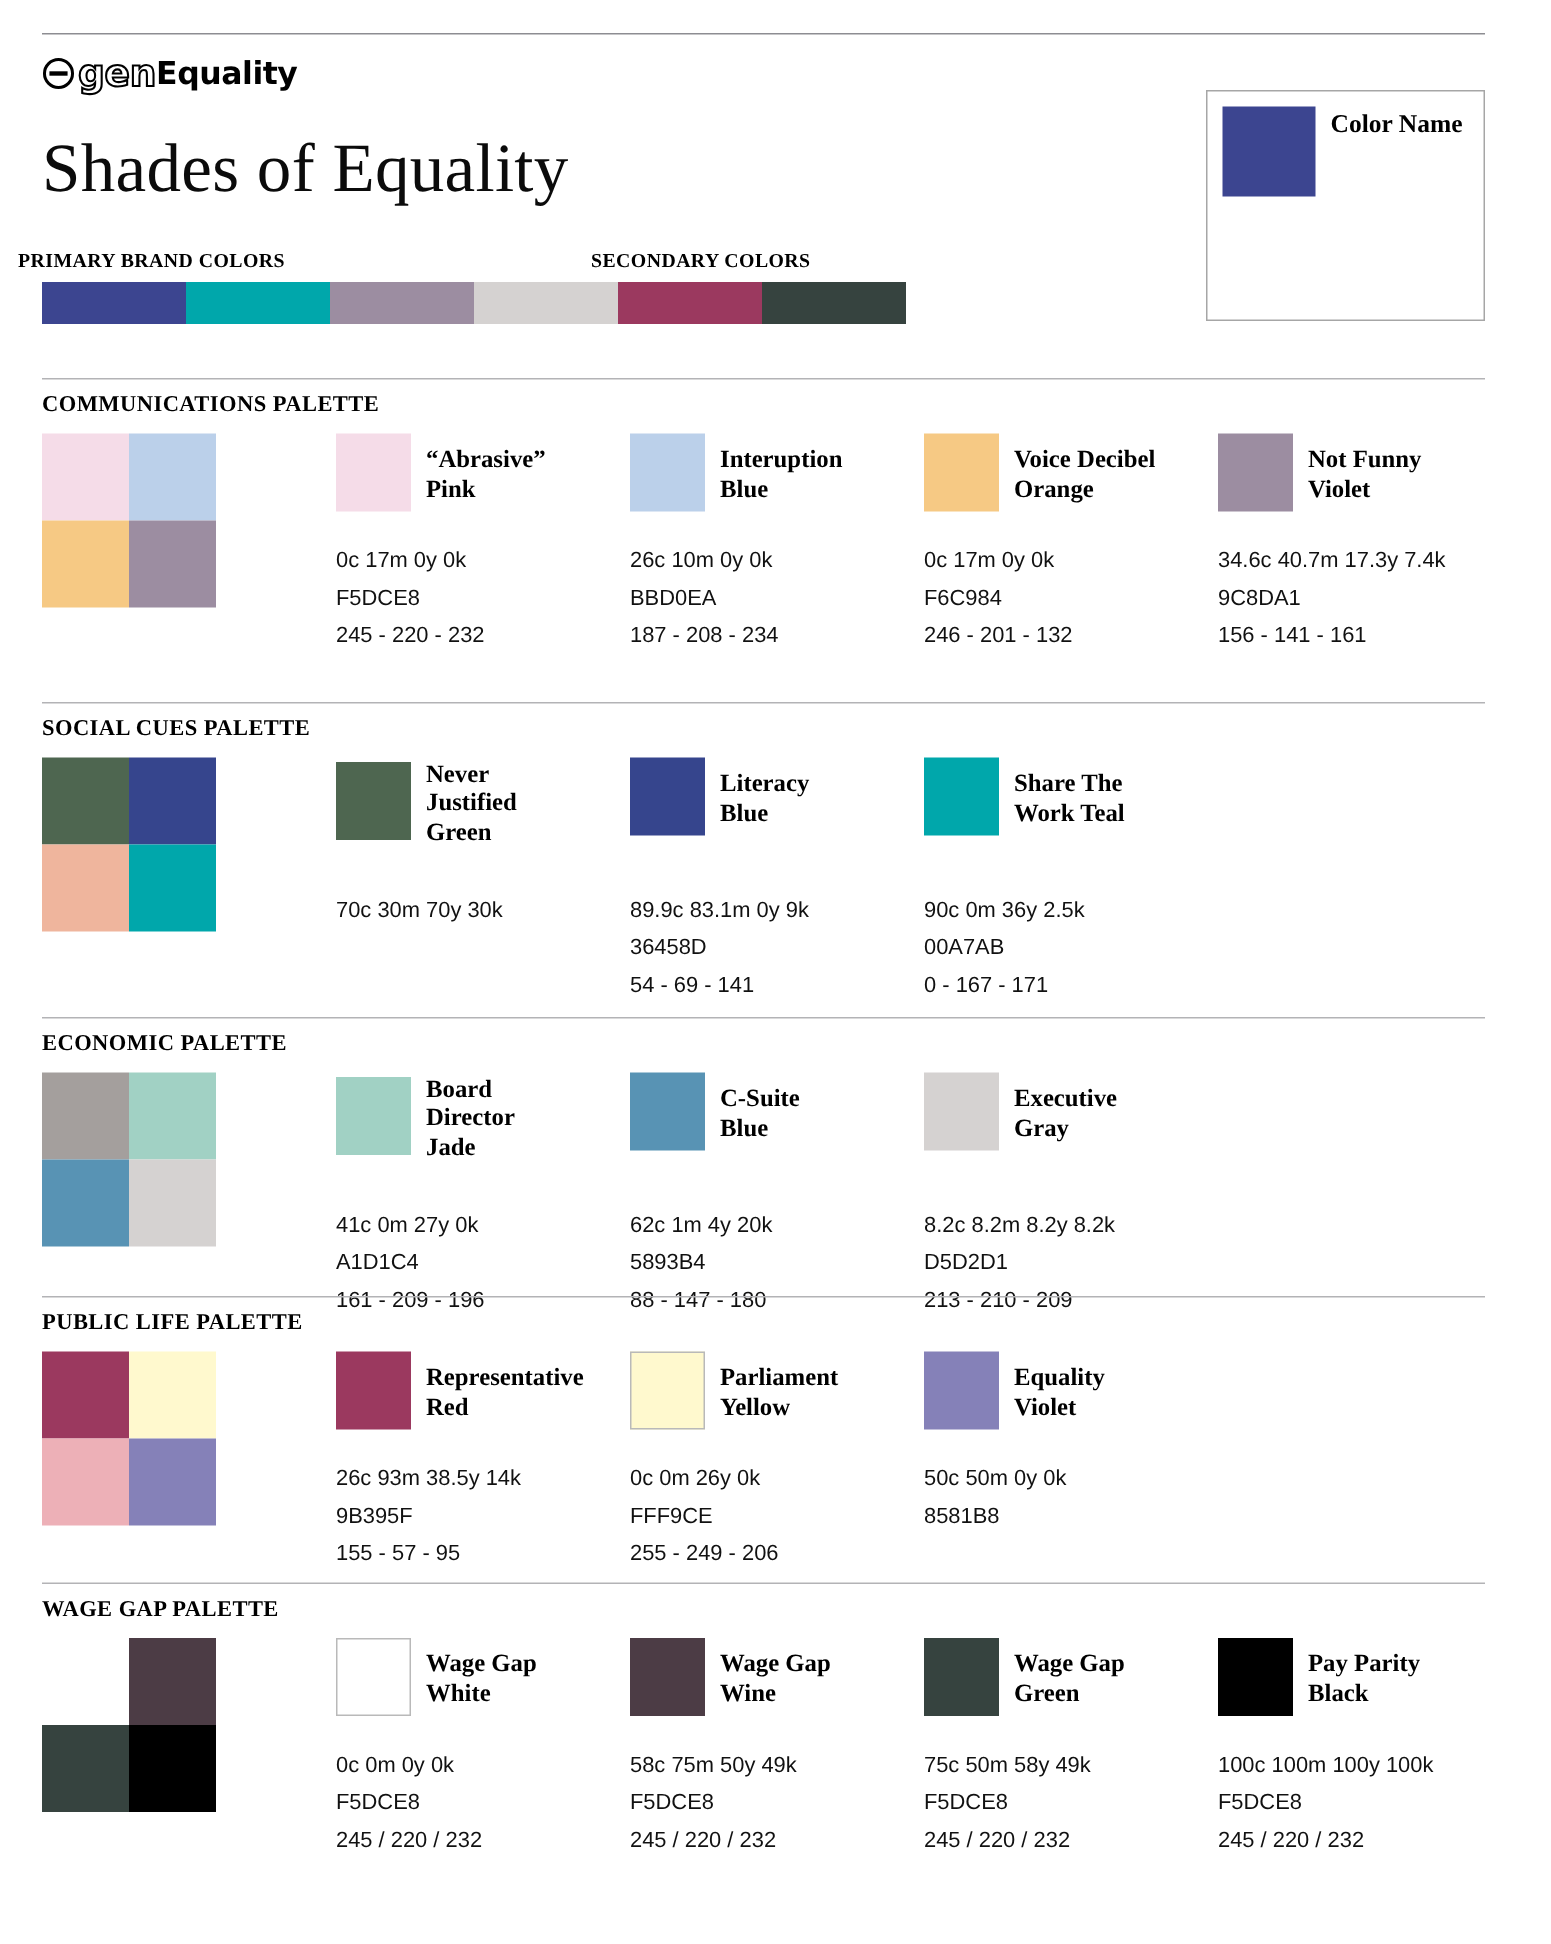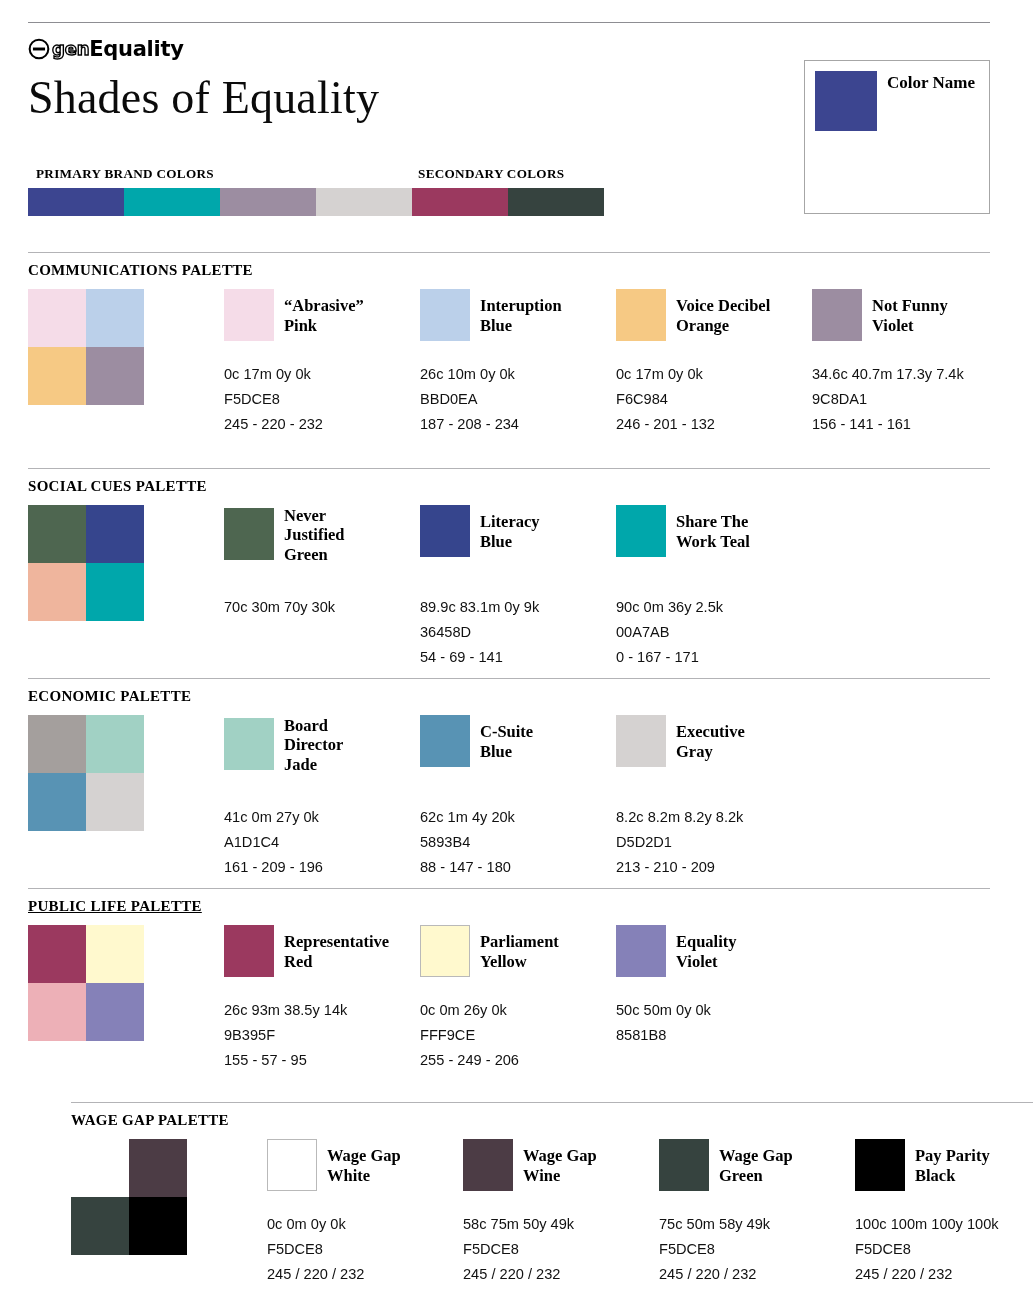--- a/index.html
+++ b/index.html
@@ -46,42 +46,42 @@
     height: 26px;
   }
   .logo-mark {
     width: 22px;
     height: 22px;
     flex: 0 0 22px;
     margin-right: 2px;
   }
   .logo-gen {
     font-family: "DejaVu Sans", sans-serif;
-    font-size: 18px;
+    font-size: 25px;
     font-weight: 700;
     letter-spacing: -0.2px;
     color: #ffffff;
     -webkit-text-stroke: 1.4px #000000;
     line-height: 22px;
   }
   .logo-equality {
     font-family: "DejaVu Sans", sans-serif;
     font-size: 21px;
     font-weight: 700;
     letter-spacing: -0.3px;
     color: #000000;
     line-height: 22px;
   }
   .page-title {
     font-family: "Liberation Serif", serif;
     font-size: 46px;
     font-weight: 400;
     letter-spacing: 0.2px;
     line-height: 1.05;
-    margin-top: 12px;
+    margin-top: 26px;
     color: #0b0b0b;
   }
 
   
   .legend {
     position: absolute;
     left: 804px;
     top: 60px;
     width: 186px;
     height: 154px;
@@ -113,21 +113,21 @@
   }
   .legend-lines div {
     font-size: 14.5px;
     line-height: 1.62;
     color: #101010;
   }
 
   
   .brand-labels {
     position: absolute;
-    left: 36px;
+    left: 12px;
     top: 166px;
     width: 600px;
     height: 16px;
     text-align: right;
   }
   .brand-label {
     position: absolute;
     top: 0;
     font-family: "Liberation Serif", serif;
     font-weight: 700;
@@ -428,21 +428,21 @@
               </div>
               <div class="entry-values">
                 <div>8.2c 8.2m 8.2y 8.2k</div>
                 <div>D5D2D1</div>
                 <div>213 - 210 - 209</div>
               </div>
             </div>
           </div>
         </div>
       </div>
-      <div class="section" style="top: 888px; text-decoration: underline;">
+      <div class="section" style="top: 864px;">
         <div class="section-rule"></div>
         <div class="section-title">PUBLIC LIFE PALETTE</div>
         <div class="section-body">
           <div class="preview">
             <span style="background: rgb(155, 57, 95);"></span>
             <span style="background: rgb(255, 249, 206);"></span>
             <span style="background: rgb(237, 176, 183);"></span>
             <span style="background: rgb(133, 129, 184);"></span>
           </div>
           <div class="entries">
@@ -477,21 +477,21 @@
 Violet</div>
               </div>
               <div class="entry-values">
                 <div>50c 50m 0y 0k</div>
                 <div>8581B8</div>
               </div>
             </div>
           </div>
         </div>
       </div>
-      <div class="section" style="top: 1102px; margin-left: 43px;">
+      <div class="section" style="top: 1055px;">
         <div class="section-rule"></div>
         <div class="section-title">WAGE GAP PALETTE</div>
         <div class="section-body">
           <div class="preview">
             <span style="background: rgb(255, 255, 255);"></span>
             <span style="background: rgb(76, 60, 69);"></span>
             <span style="background: rgb(54, 67, 63);"></span>
             <span style="background: rgb(0, 0, 0);"></span>
           </div>
           <div class="entries">

